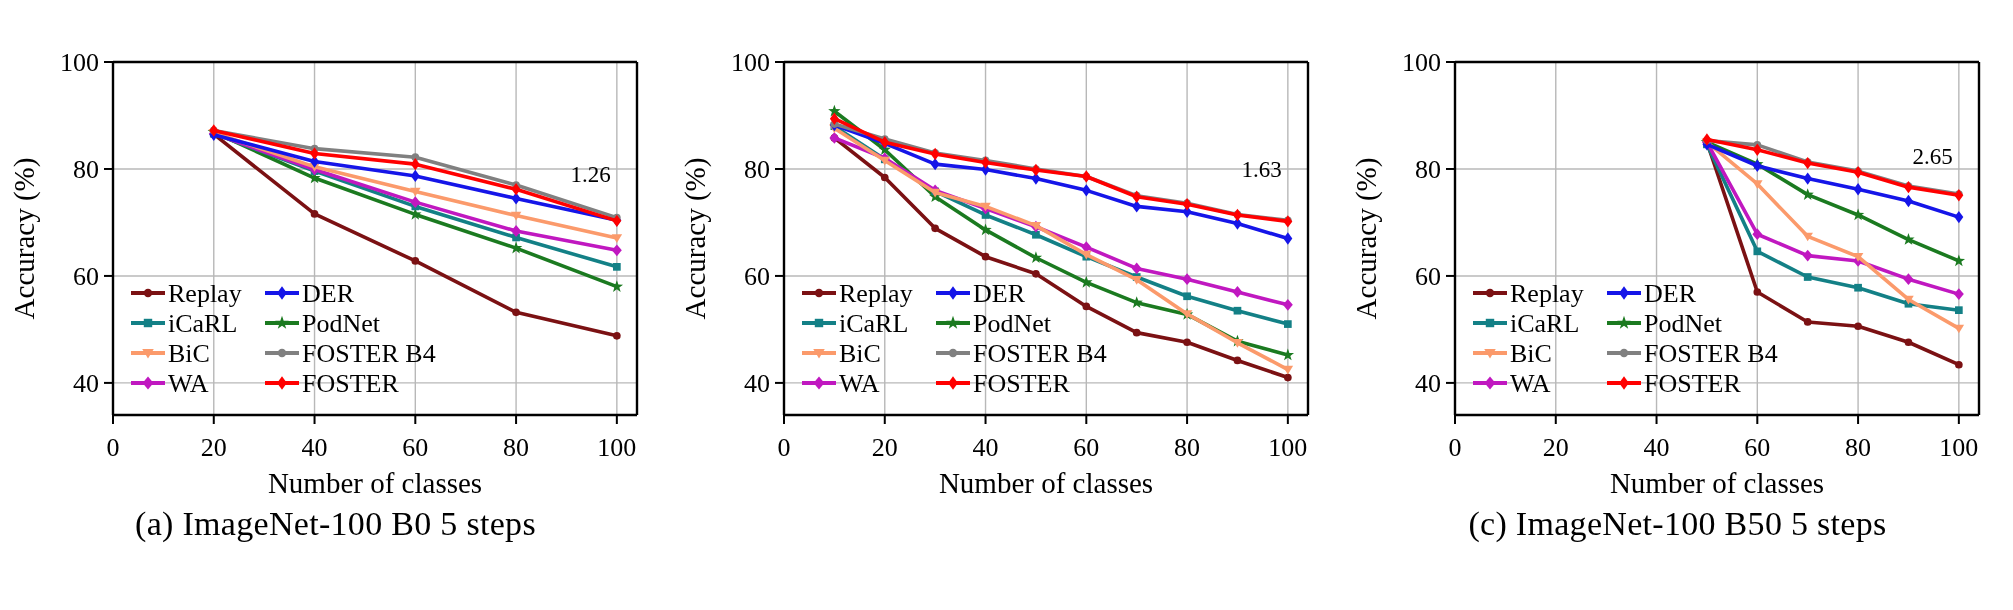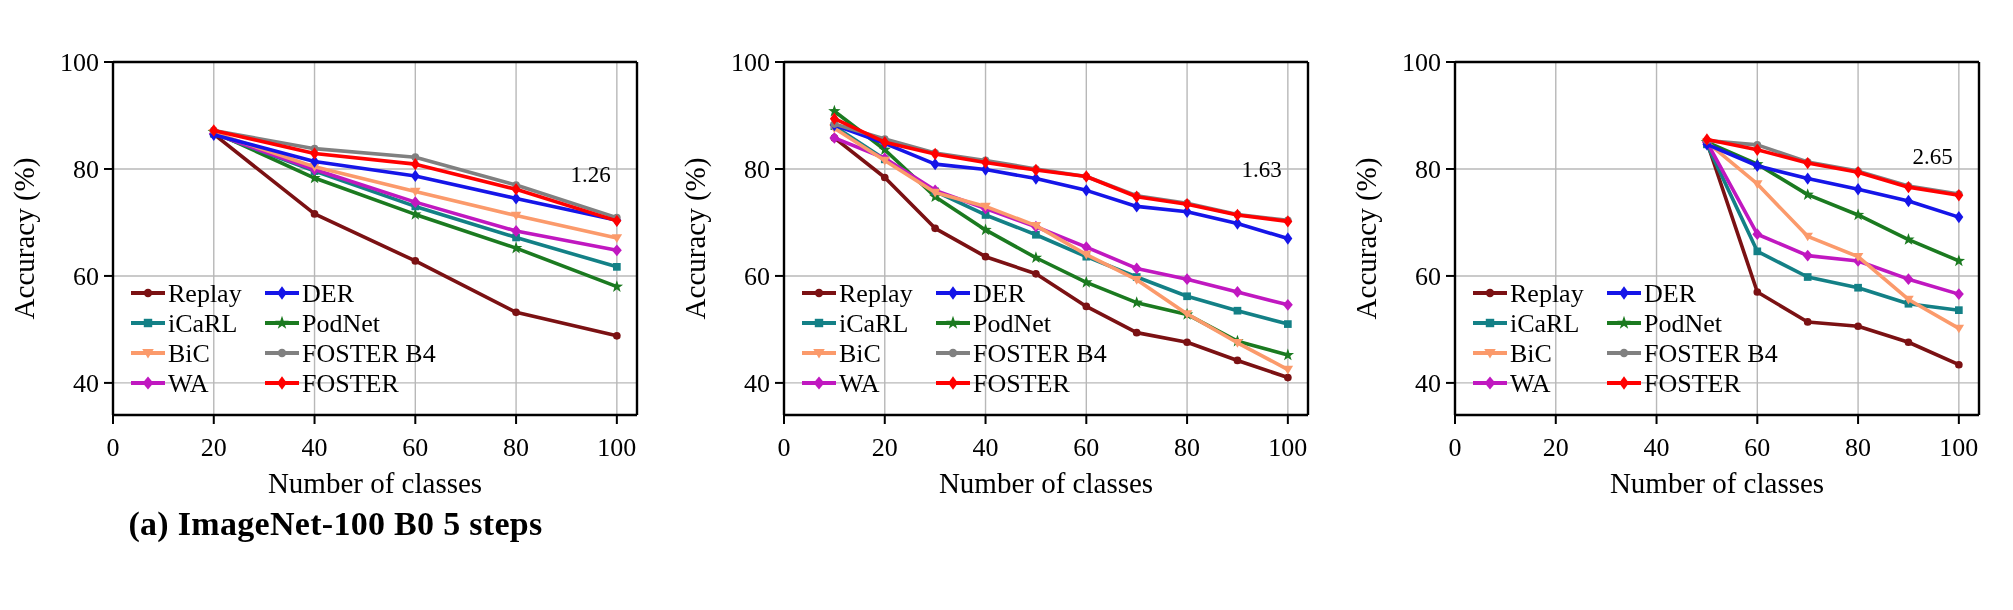--- a/index.html
+++ b/index.html
@@ -1,21 +1,21 @@
 <!DOCTYPE html>
 <html><head>
 <meta charset="utf-8">
 <style>
   html,body{margin:0;padding:0;background:#ffffff;}
   body{width:2013px;height:610px;font-family:"Liberation Serif",serif;overflow:hidden;}
   #figure{position:relative;width:2013px;height:610px;background:#fff;}
   .panel{position:absolute;top:0;width:671px;height:610px;}
   .panel svg{display:block;}
   .caption{position:absolute;left:0;width:671px;top:505px;text-align:center;
-           font-family:"Liberation Serif",serif;font-size:34px;color:#000;letter-spacing:0.3px;font-weight:bold;}
+           font-family:"Liberation Serif",serif;font-size:34px;color:#000;letter-spacing:0.3px;}
   text{font-family:"Liberation Serif",serif;fill:#000;}
   .tick-lbl{font-size:26px;}
   .axis-title{font-size:29px;}
   .legend-lbl{font-size:26px;}
   .annot{font-size:23px;}
 </style>
 </head>
 <body>
 
 <div id="figure">
@@ -903,14 +903,15 @@
           </g>
           <g>
             <line x1="265" y1="383" x2="299" y2="383" stroke="#FF0000" stroke-width="4.2"></line>
             <g transform="translate(282,383)">
               <path d="M0 -6.8 L 4.896 0 L 0 6.8 L -4.896 0 Z" fill="#FF0000"></path>
             </g>
             <text x="302" y="392" class="legend-lbl">FOSTER</text>
           </g>
         </g>
       </svg>
+      <div class="caption">(c) ImageNet-100 B50 5 steps</div>
     </div>
   </div>
 
 </body></html>

